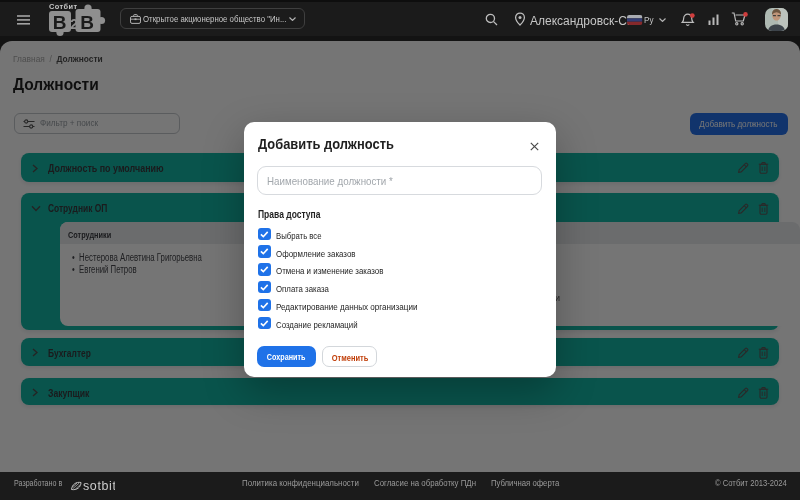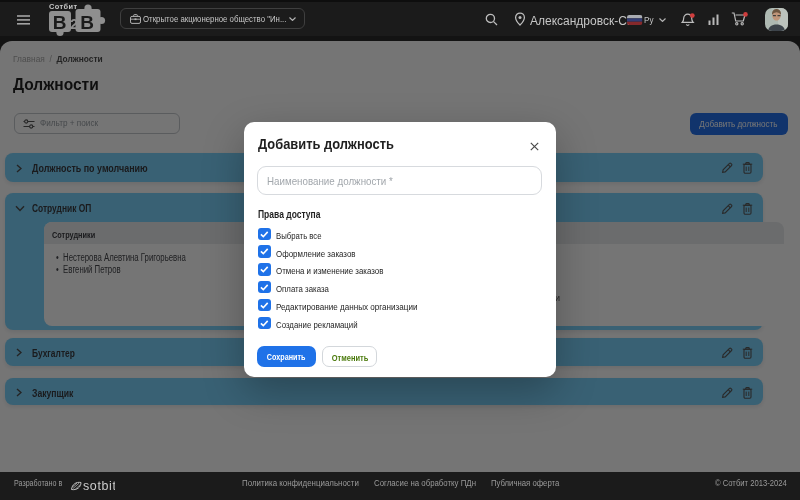--- a/index.html
+++ b/index.html
@@ -6,21 +6,21 @@
   html,body { width:800px; height:500px; overflow:hidden; background:#191919;
     font-family:"Liberation Sans", sans-serif; }
   .abs { position:absolute; }
   .tx { position:absolute; white-space:nowrap; transform-origin:0 50%; line-height:1; }
   .tc { white-space:nowrap; display:inline-block; line-height:1; }
   #page { position:relative; width:800px; height:500px; }
   #header { position:absolute; top:0; left:0; width:800px; height:36px; background:#1b1b1b; }
   #main { position:absolute; top:36px; left:0; width:800px; height:435.5px; background:#2b2b2b; }
   #card { position:absolute; top:5px; left:0; width:800px; height:435px; background:#ffffff; border-radius:12px 12px 0 0; }
   #overlay { position:absolute; top:0; left:0; width:800px; height:435.5px; background:rgba(0,0,0,0.54); z-index:50; }
-  .row { position:absolute; left:5px; width:757.5px; background:#7dd3fc; border-radius:8px; box-shadow:0 2px 4px rgba(30,40,60,0.10);text-decoration:underline; }
+  .row { position:absolute; left:21px; width:757.5px; background:#14b8a6; border-radius:8px; box-shadow:0 2px 4px rgba(30,40,60,0.10);text-decoration:underline; }
   .row-title { position:absolute; left:27.4px; font-weight:bold; color:#3a3b40; font-size:10.5px; }
   #footer { position:absolute; top:471.5px; left:0; width:800px; height:28.5px; background:#1b1b1b;text-decoration:underline; }
   .ftr-txt { color:#9a9a9a; font-size:9px; top:7.5px; }
   #modal { position:absolute; left:244.4px; top:122.4px; width:311.4px; height:254.2px;
     background:#fff; border-radius:10px; z-index:100; box-shadow:0 14px 40px rgba(0,0,0,0.28); }
   .chk { position:absolute; left:13.8px; width:12.4px; height:12.4px; background:#1f72e8; border-radius:3px; }
   .chk-label { position:absolute; left:31.4px; font-size:9px; color:#1f1f1f; transform-origin:0 50%; white-space:nowrap; line-height:1; }
 </style>
 </head>
 <body>
@@ -271,18 +271,18 @@
     <div class="chk" style="top:194.4px;">
         <svg width="12.4" height="12.4" viewBox="0 0 12.4 12.4" style="position:absolute;left:0;top:0;">
           <path d="M2.9 6.4 L5.3 8.7 L9.7 3.9" fill="none" stroke="#fff" stroke-width="1.6"></path>
         </svg>
       </div>
       <div class="chk-label" style="top:198.6px; transform:scaleX(0.87);">Создание рекламаций</div>
 
     <div class="abs" style="left:12.6px; top:224.1px; width:59px; height:21px; background:#1f72e8; border-radius:7px; color:#fff; text-align:center;">
       <span class="tc" style="font-size:9px; font-weight:bold; transform:scaleX(0.80); margin-top:6px;">Сохранить</span>
     </div>
-    <div class="abs" style="left:77.9px; top:224.1px; width:54.5px; height:21px; background:#fff; border:1px solid #d3d7db; border-radius:7px; color:#4d7c0f; text-align:center;">
+    <div class="abs" style="left:77.9px; top:224.1px; width:54.5px; height:21px; background:#fff; border:1px solid #d3d7db; border-radius:7px; color:#c2410c; text-align:center;">
       <span class="tc" style="font-size:9px; font-weight:bold; transform:scaleX(0.83); margin-top:5px;">Отменить</span>
     </div>
   </div>
 
 </div>
 
 </body></html>

